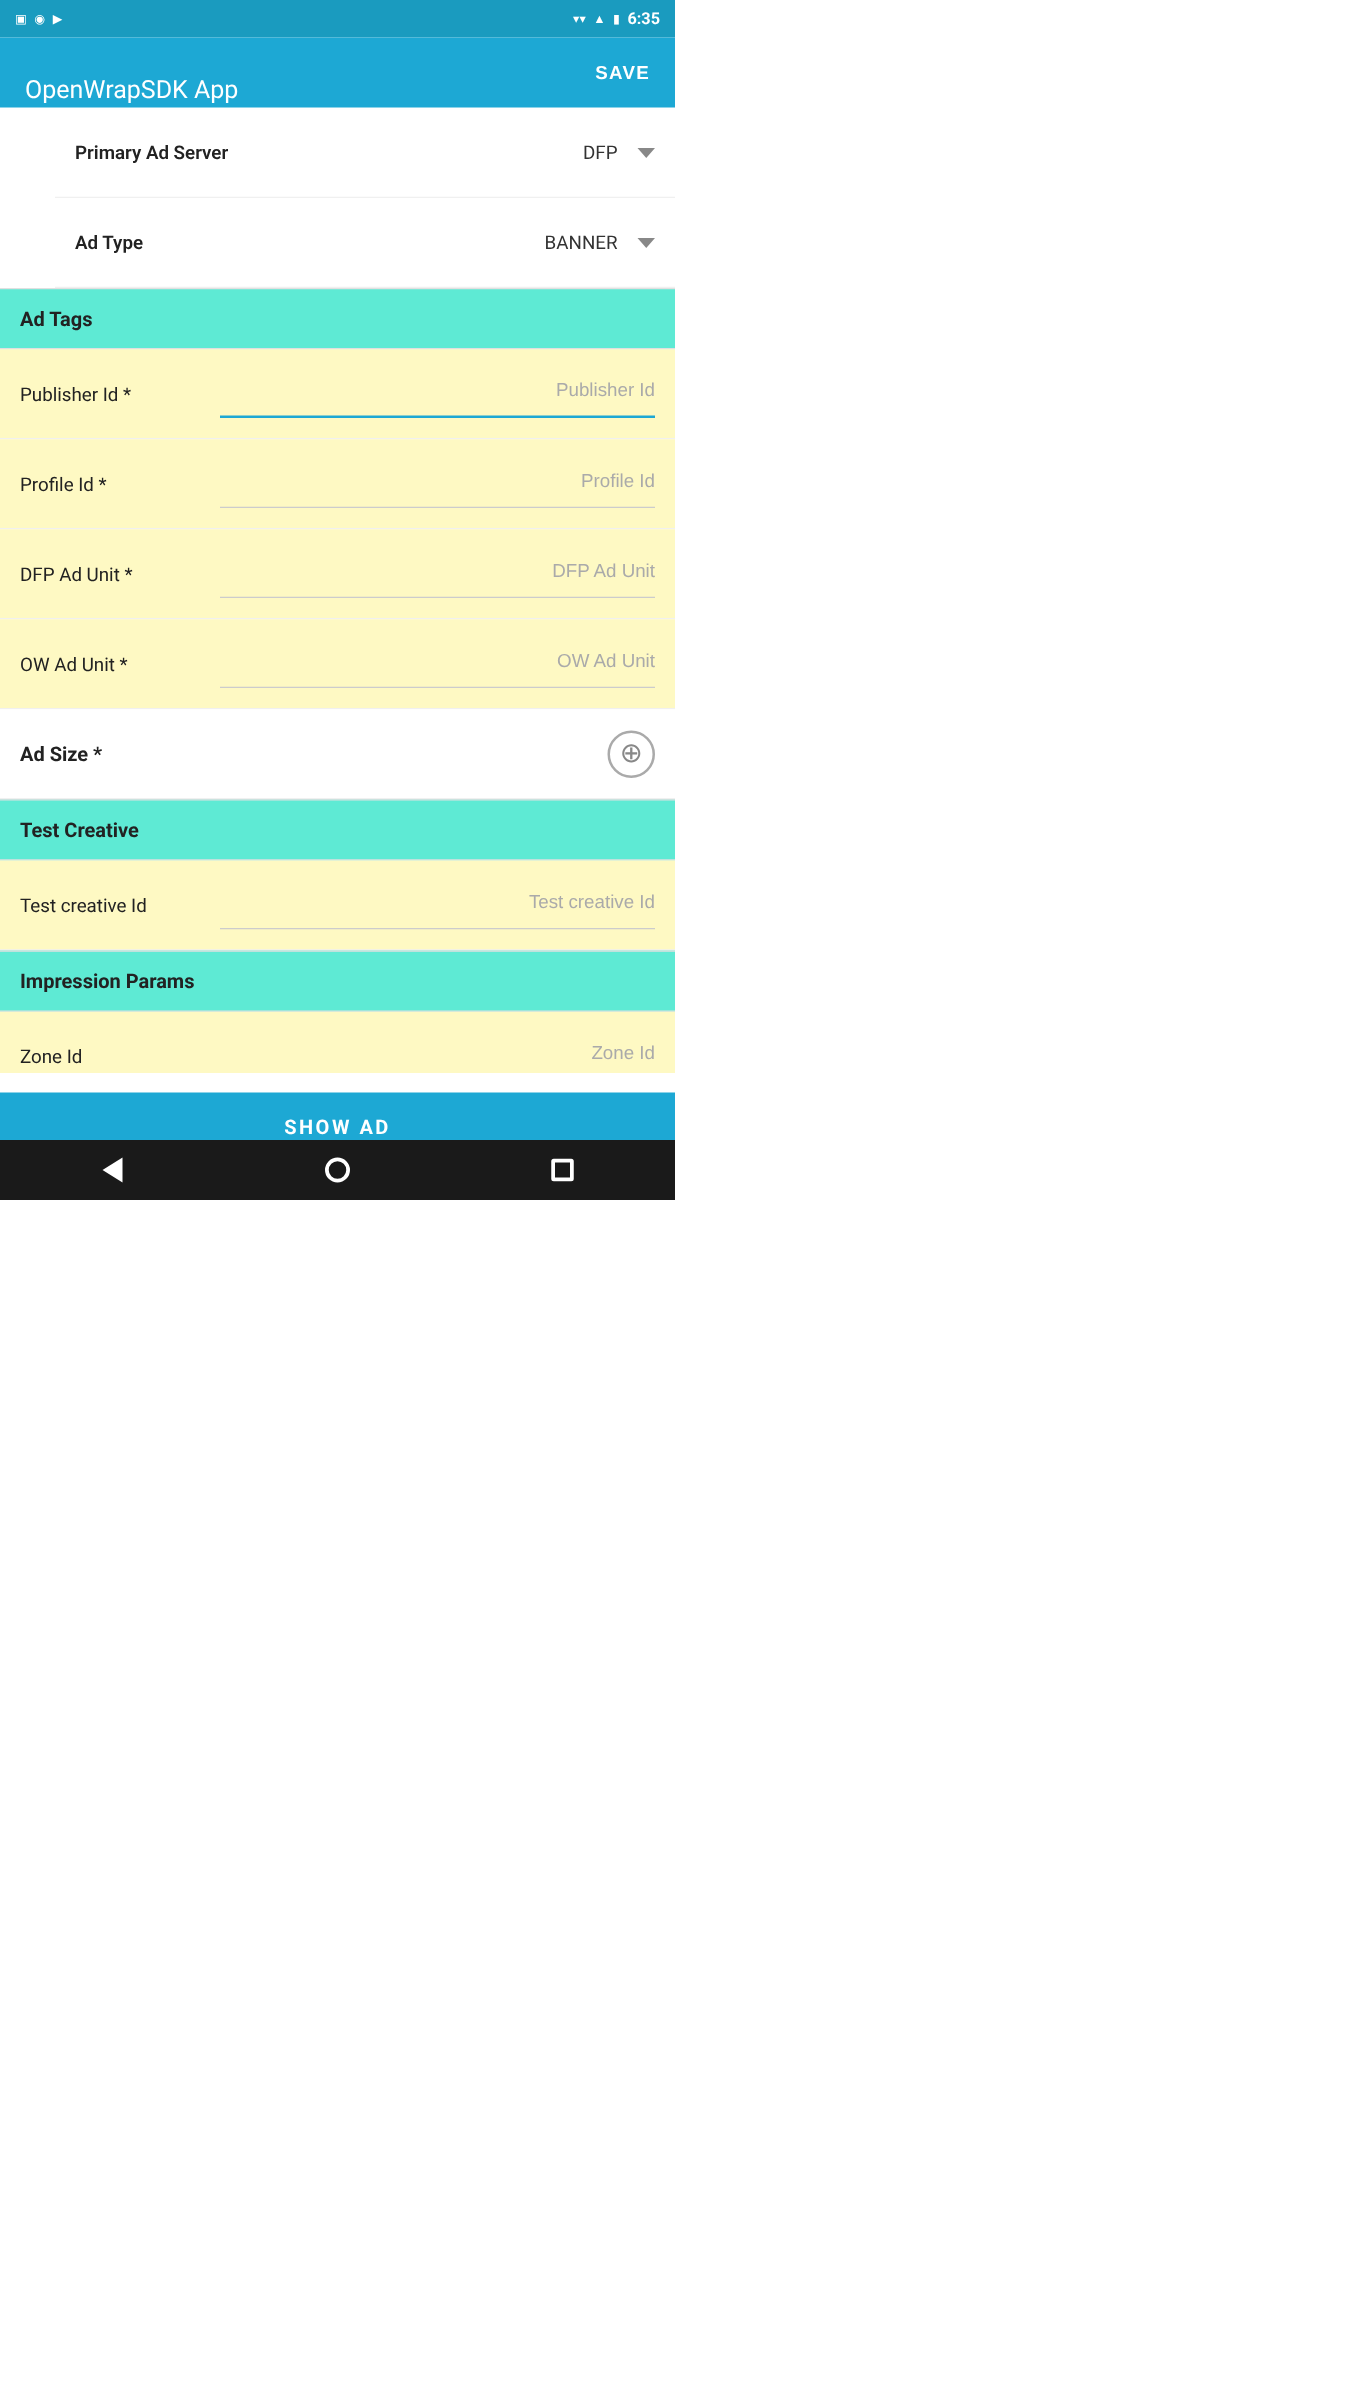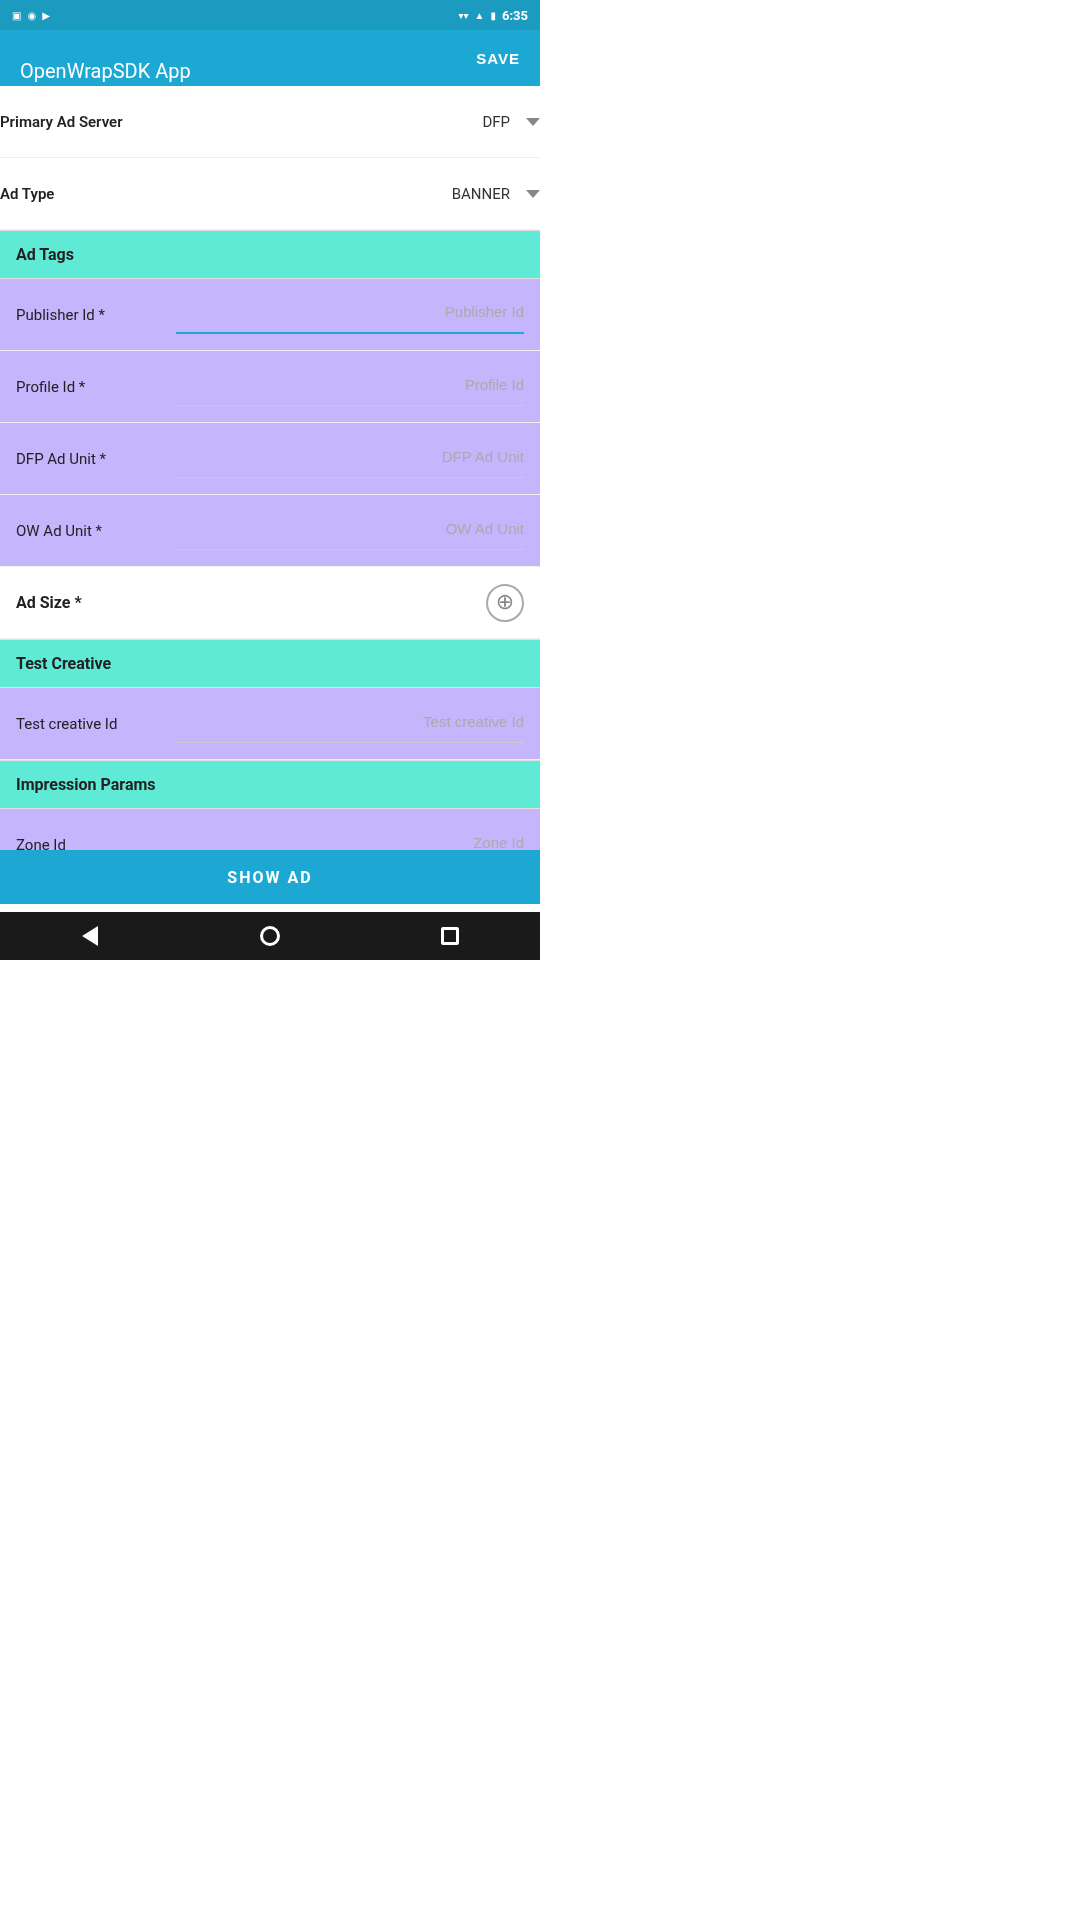--- a/index.html
+++ b/index.html
@@ -89,21 +89,21 @@
       background: #ffffff;
     }
 
     
     .form-row {
       display: flex;
       align-items: center;
       padding: 0 16px;
       min-height: 72px;
       border-bottom: 1px solid #f0f0f0;
-      background: #c4b5fd;
+      background: #fef9c3;
       justify-content: flex-end;
     }
 
     .form-label {
       font-size: 15px;
       color: #222222;
       min-width: 160px;
       flex-shrink: 0;
     }
 
@@ -131,23 +131,24 @@
     }
 
     .input-wrapper.active {
       border-bottom: 2px solid #1da8d4;
     }
 
     
     .dropdown-row {
       display: flex;
       align-items: center;
-      padding: 0 0;
+      padding: 0 16px;
       min-height: 72px;
       border-bottom: 1px solid #f0f0f0;
+      margin-left: 44px;
     }
 
     .dropdown-label {
       font-size: 15px;
       color: #222222;
       font-weight: 600;
       min-width: 160px;
       flex-shrink: 0;
     }
 
@@ -225,21 +226,21 @@
     
     .show-ad-bar {
       width: 100%;
       height: 54px;
       background: #1da8d4;
       display: flex;
       align-items: center;
       justify-content: center;
       cursor: pointer;
       position: absolute;
-      bottom: 56px;
+      bottom: 32px;
       left: 0;
     }
 
     .show-ad-text {
       color: white;
       font-size: 16px;
       font-weight: bold;
       letter-spacing: 2px;
     }
 

